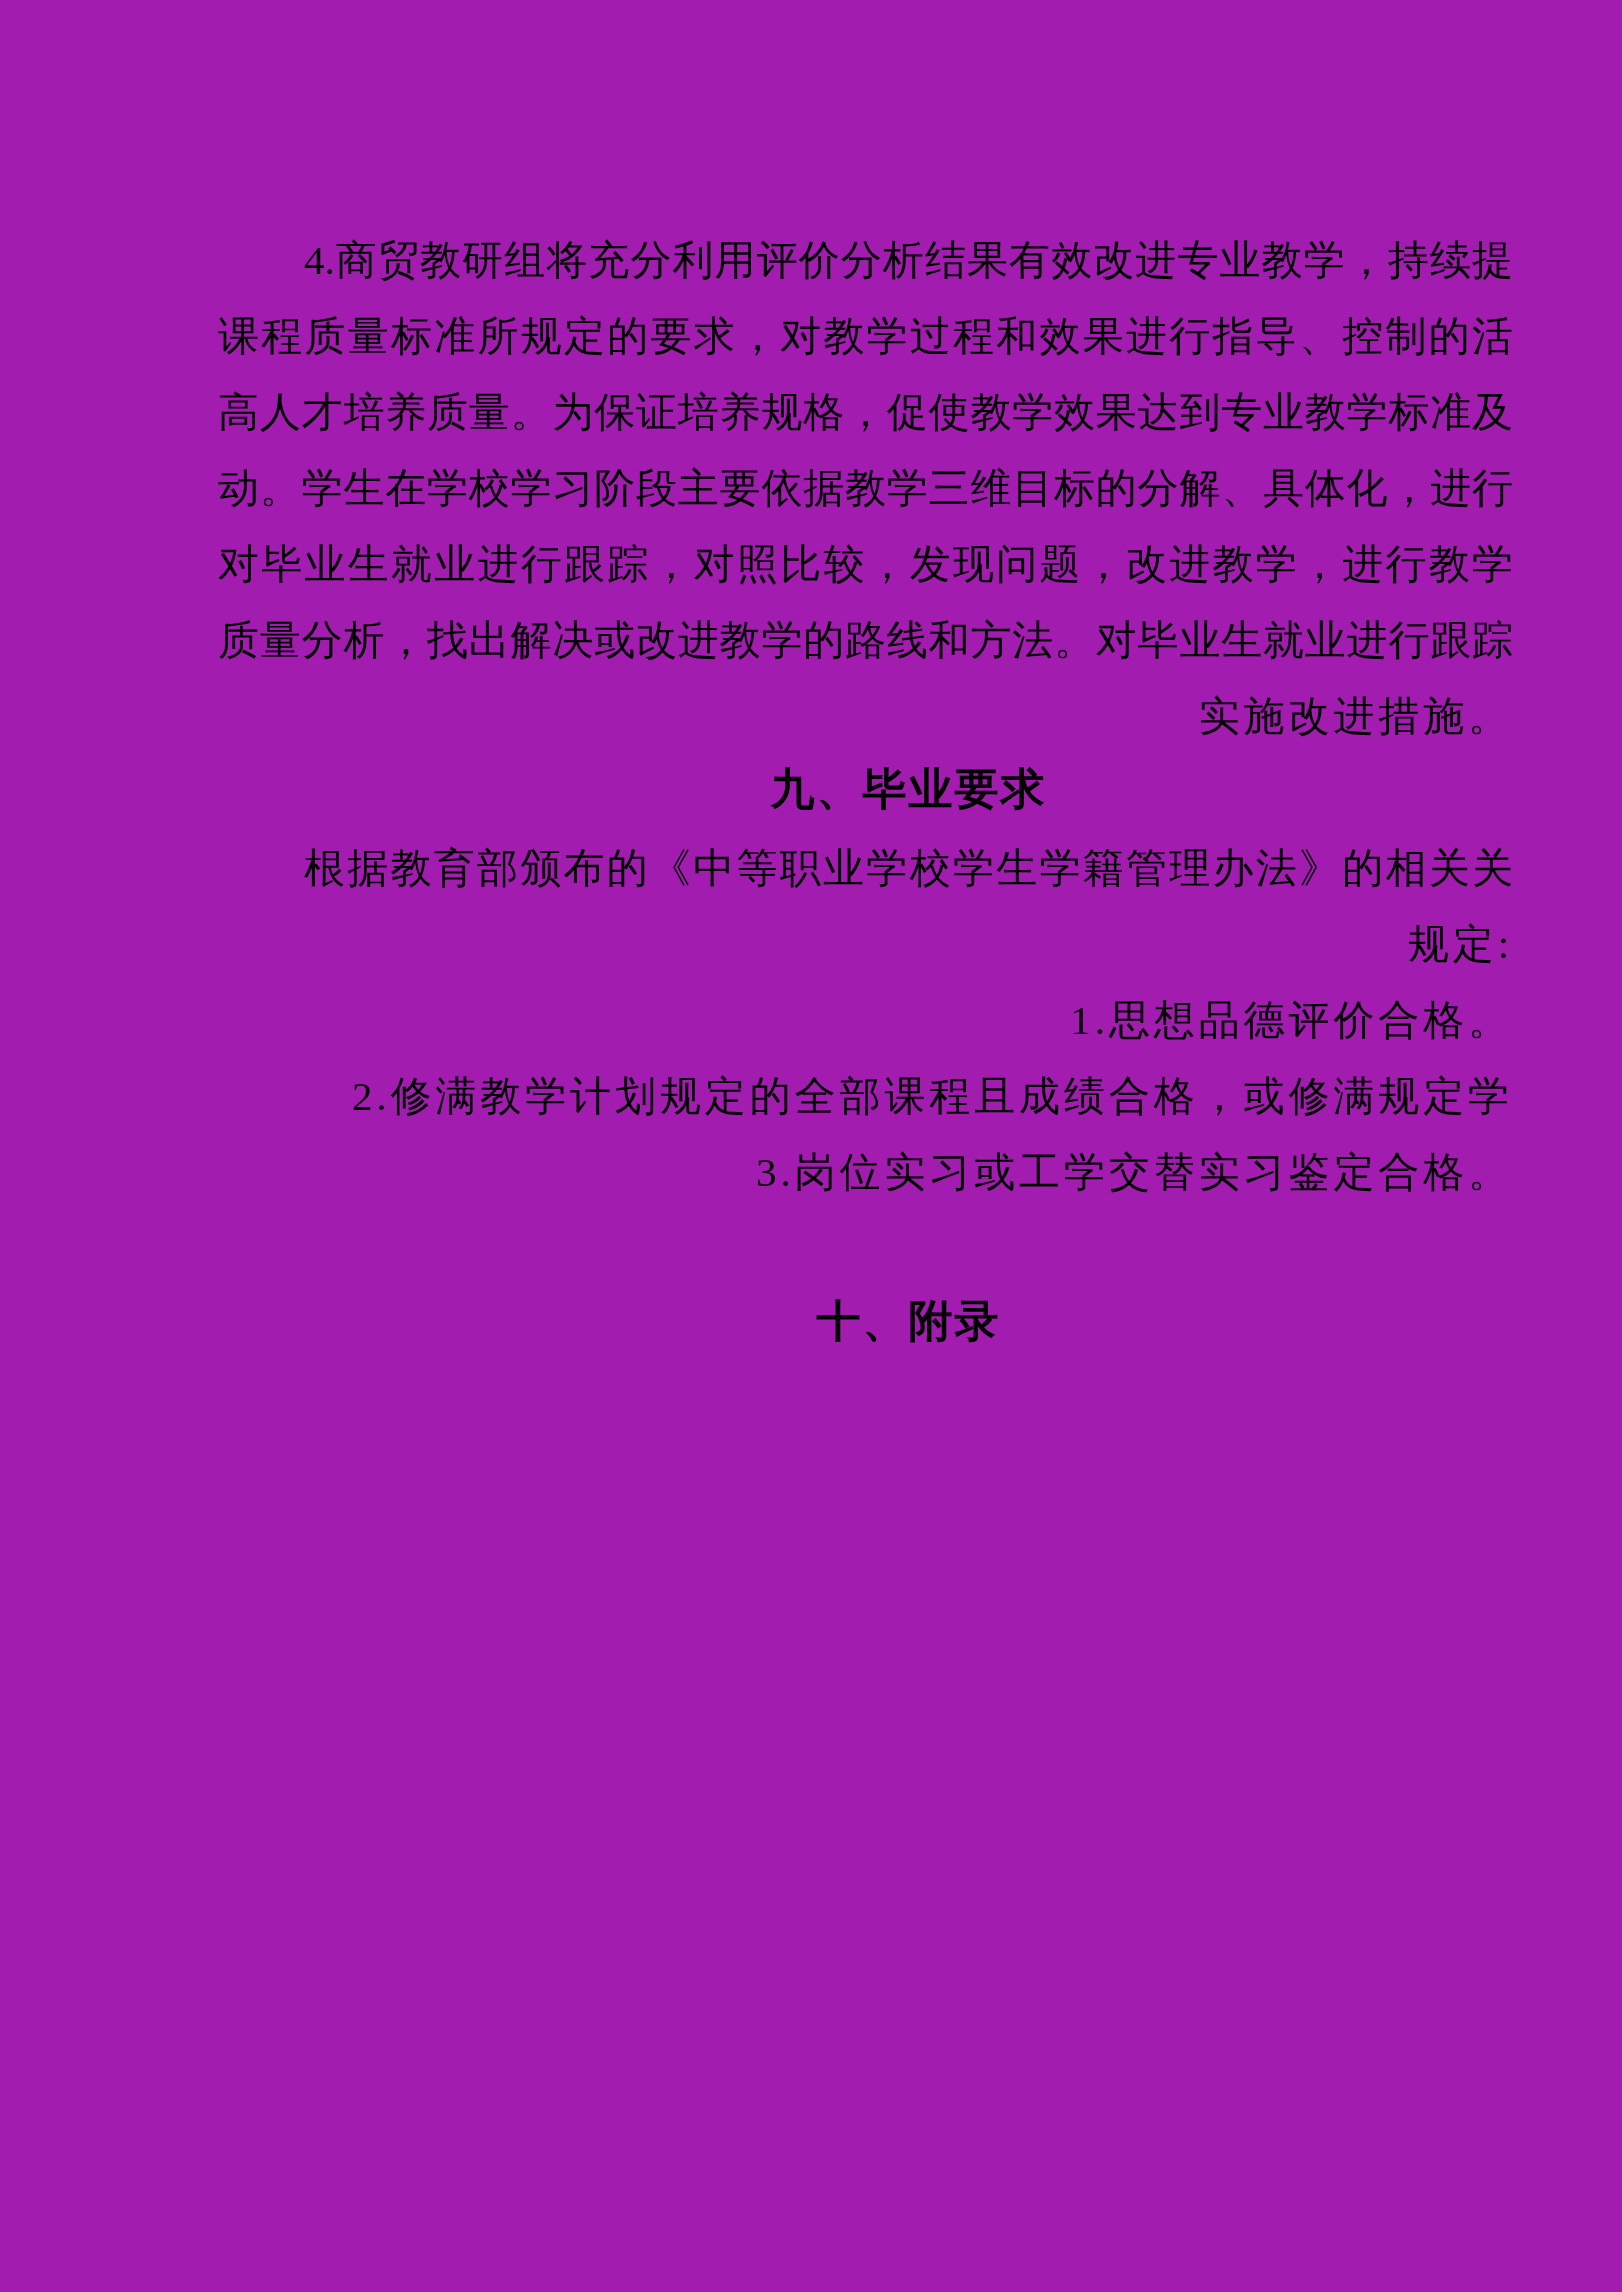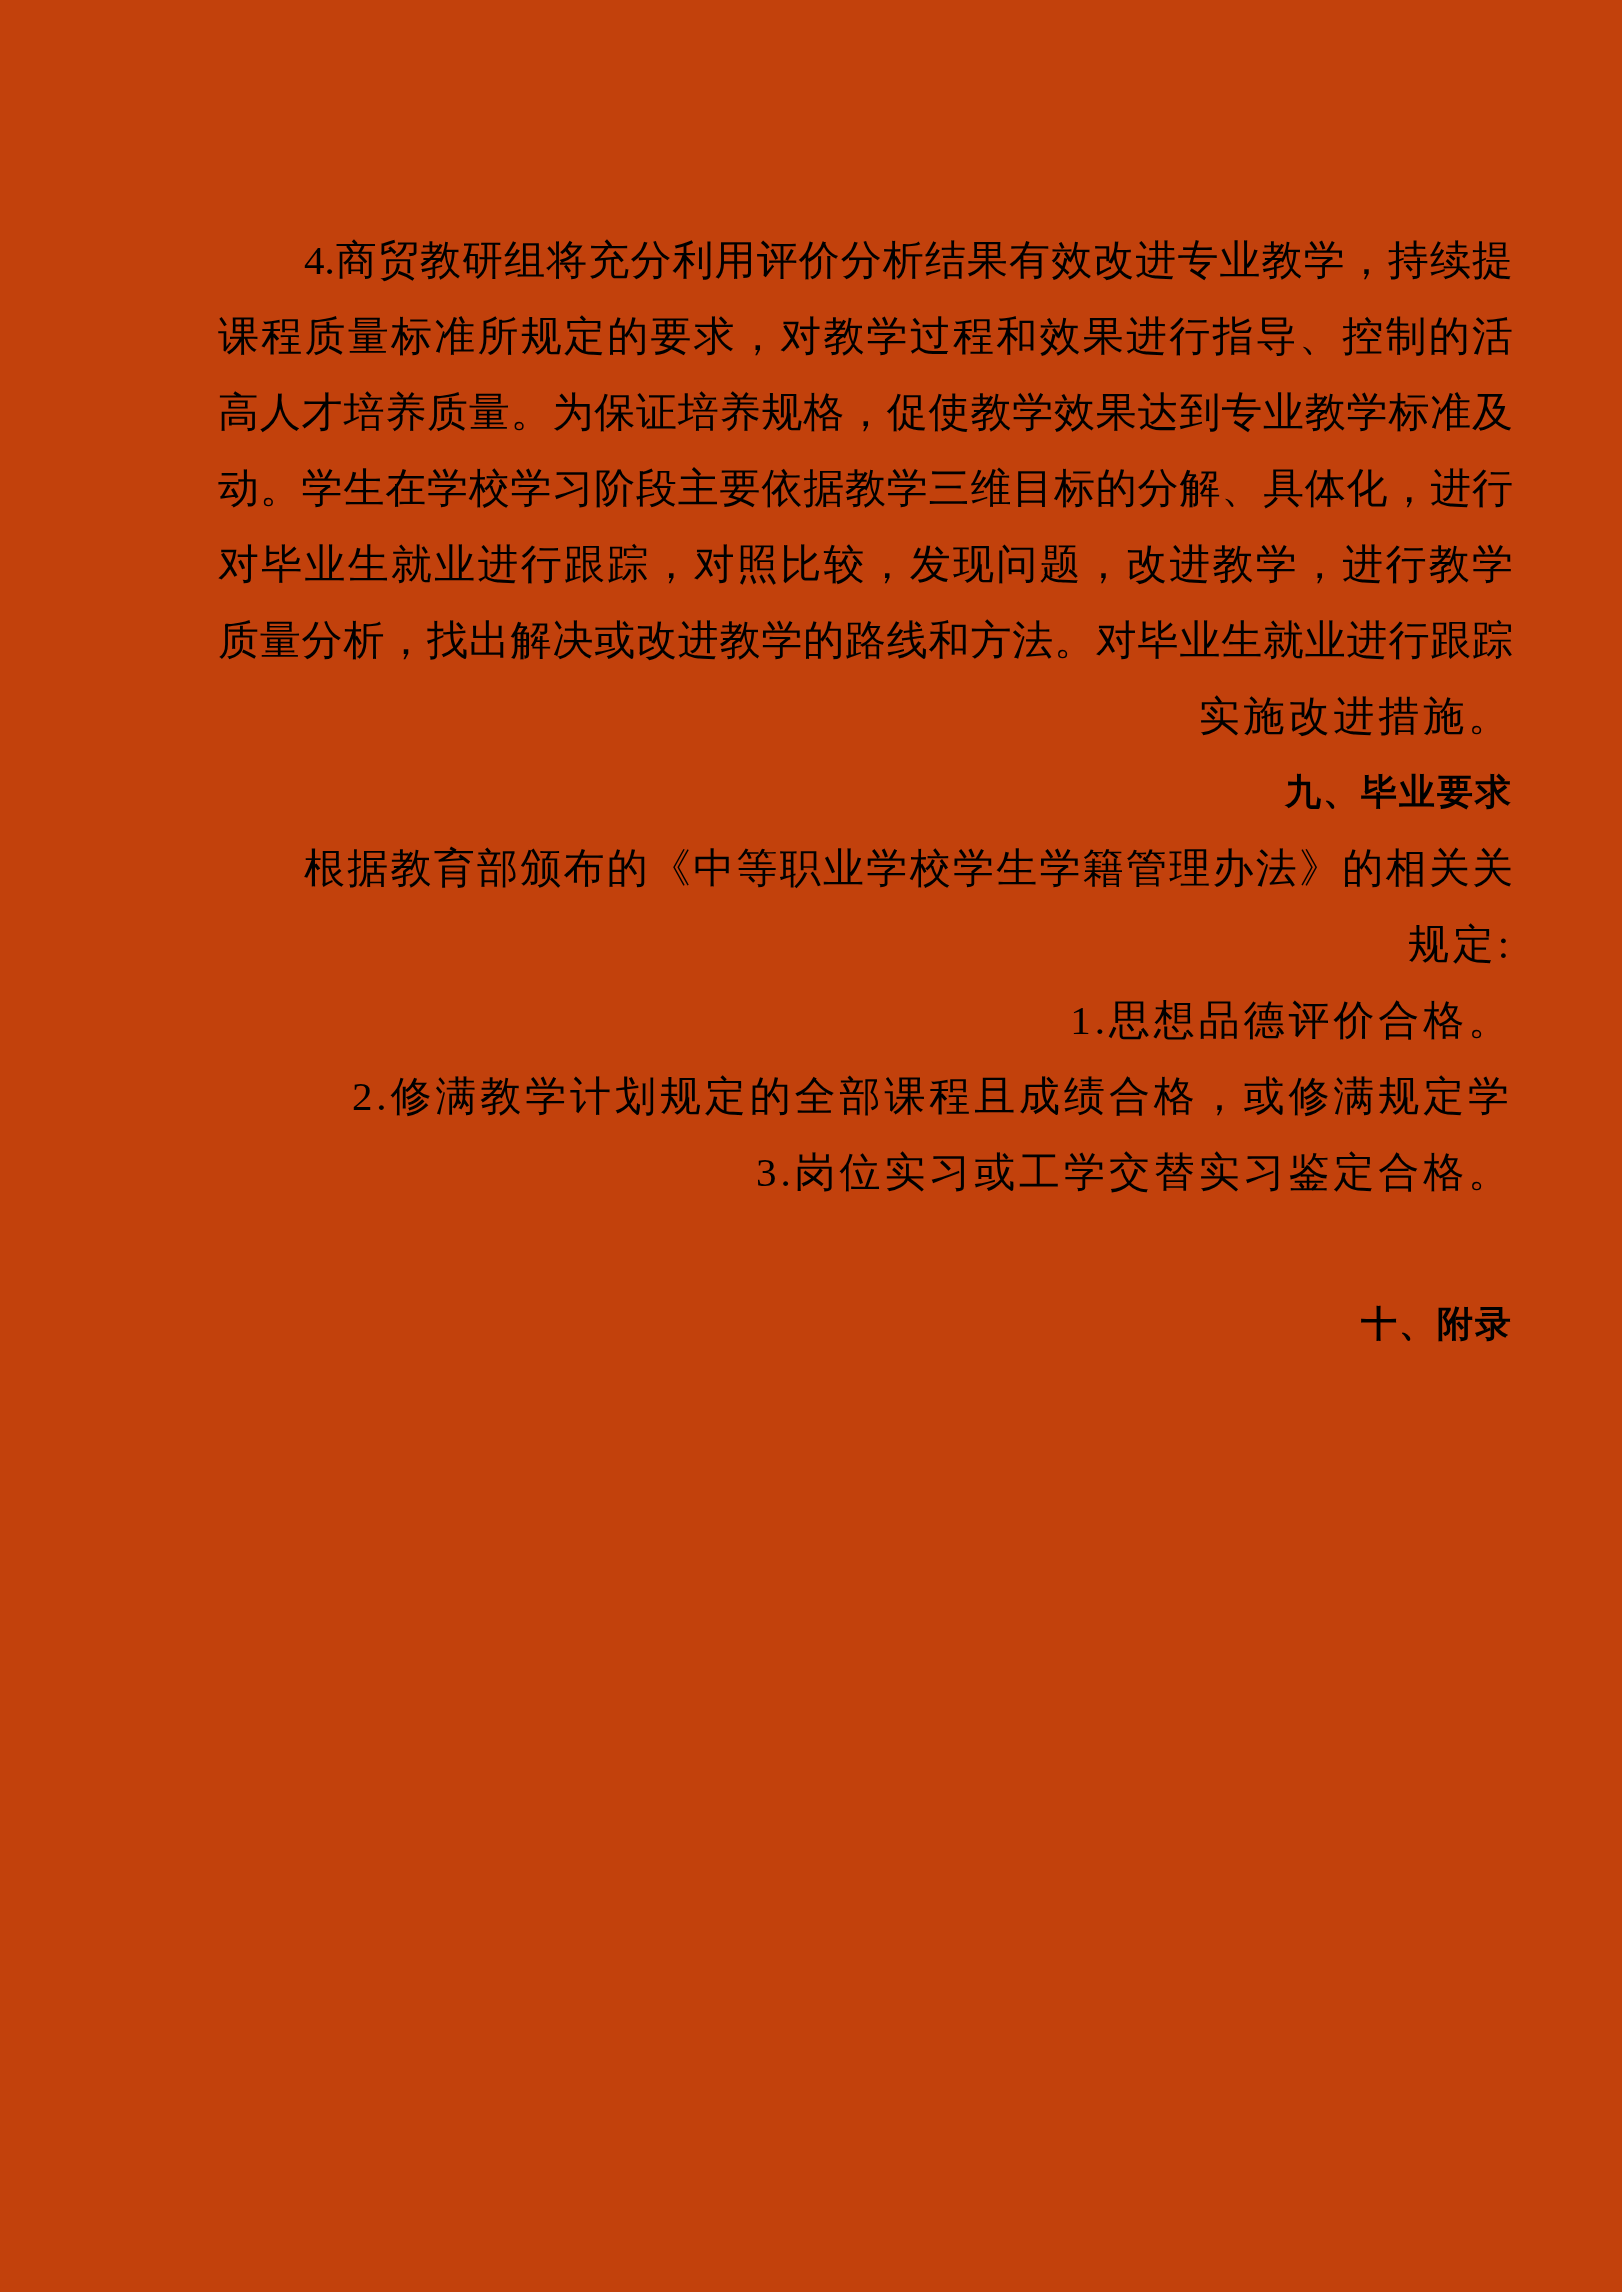--- a/index.html
+++ b/index.html
@@ -2,21 +2,21 @@
 <html><head>
 <meta charset="utf-8">
 <style>
   html, body { margin: 0; padding: 0; }
   body { background: #888; }
   .page {
     position: relative;
     width: 1622px;
     height: 2293px;
     margin: 0 auto;
-    background: #c2410c;
+    background: #a21caf;
     color: #000000;
     overflow: hidden;
   }
   .textblock {
     position: absolute;
     left: 218px;
     top: 222px;
     width: 1295px;
   }
   .line {
@@ -33,26 +33,26 @@
   .jl {
     letter-spacing: 0;
     text-align: justify;
     text-align-last: justify;
   }
   .indent { text-indent: 86px; }
   .blank { height: 76px; }
   .heading-line {
     height: 76px;
     line-height: 76px;
-    font-size: 36px;
+    font-size: 44px;
     letter-spacing: 2px;
     font-weight: 700;
     overflow: hidden;
-    font-family: Liberation Sans, sans-serif;
-    text-align: right;
+    font-family: Liberation Mono, monospace;
+    text-align: center;
   }
   .pagenum {
     position: absolute;
     top: 2115px;
     left: 0;
     width: 100%;
     box-sizing: border-box;
     padding-left: 78px;
     text-align: center;
     font-size: 35px;

